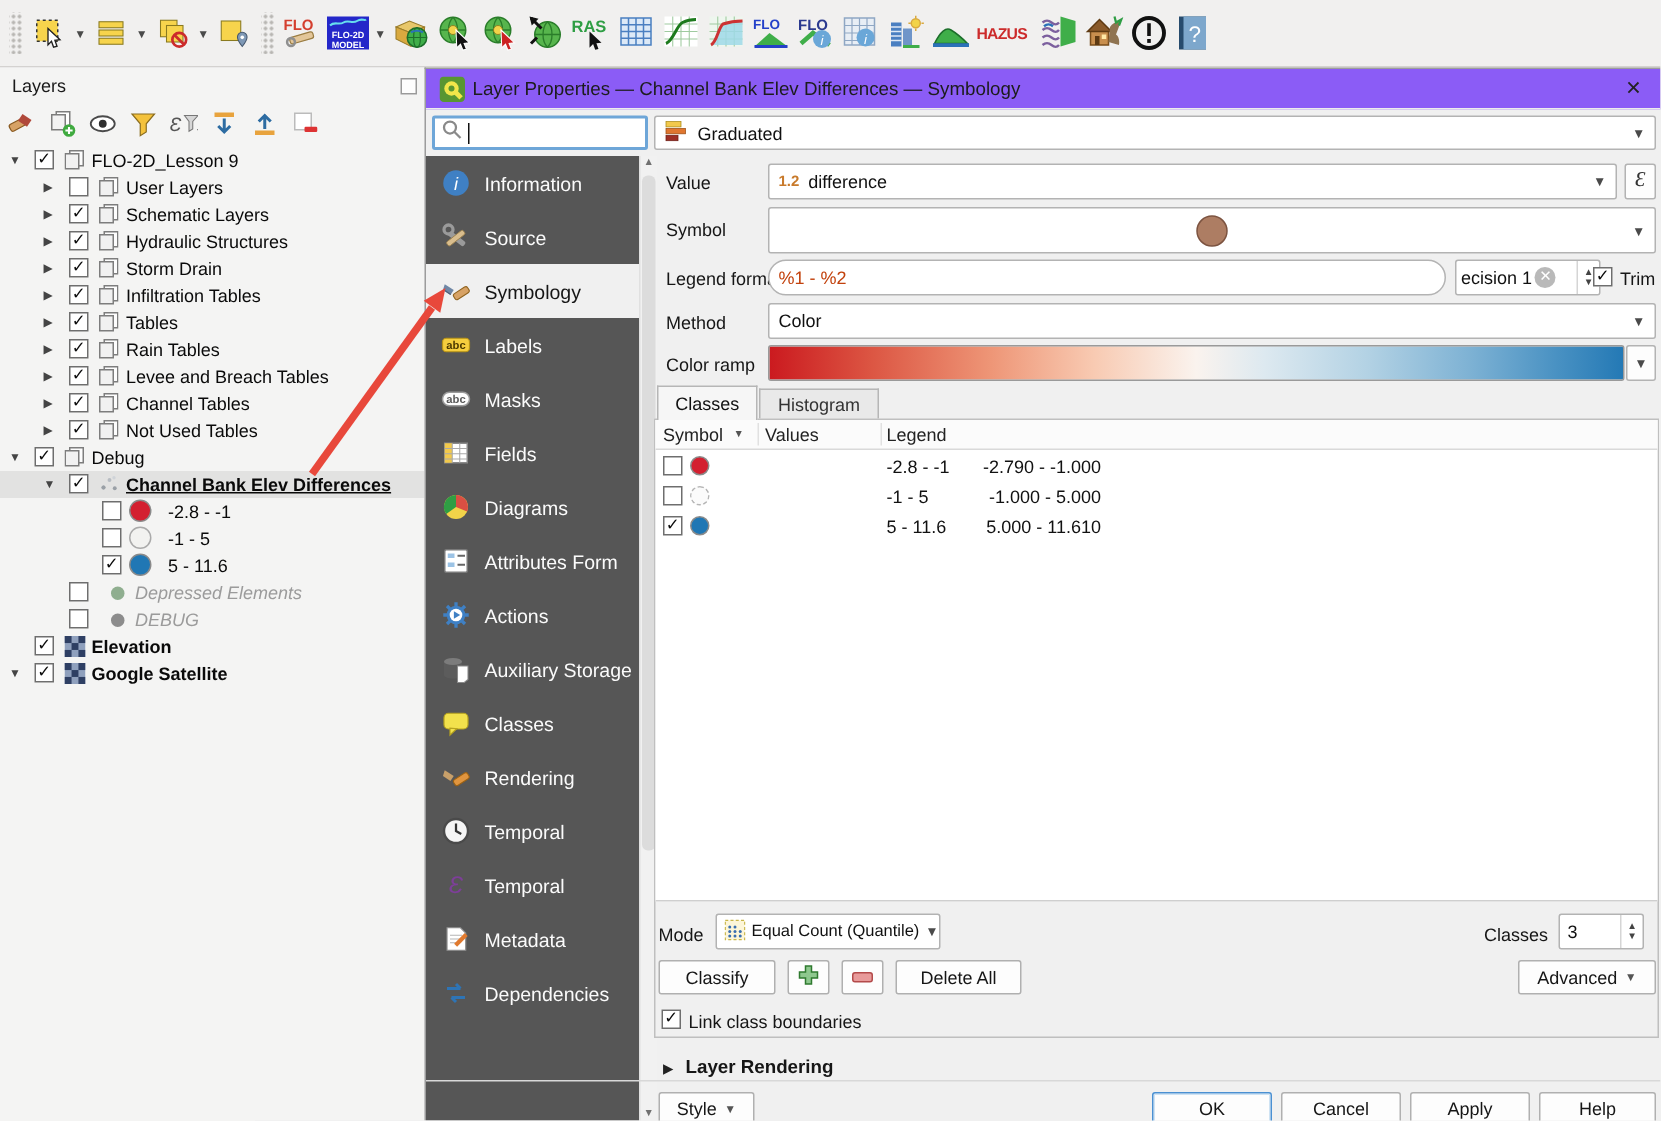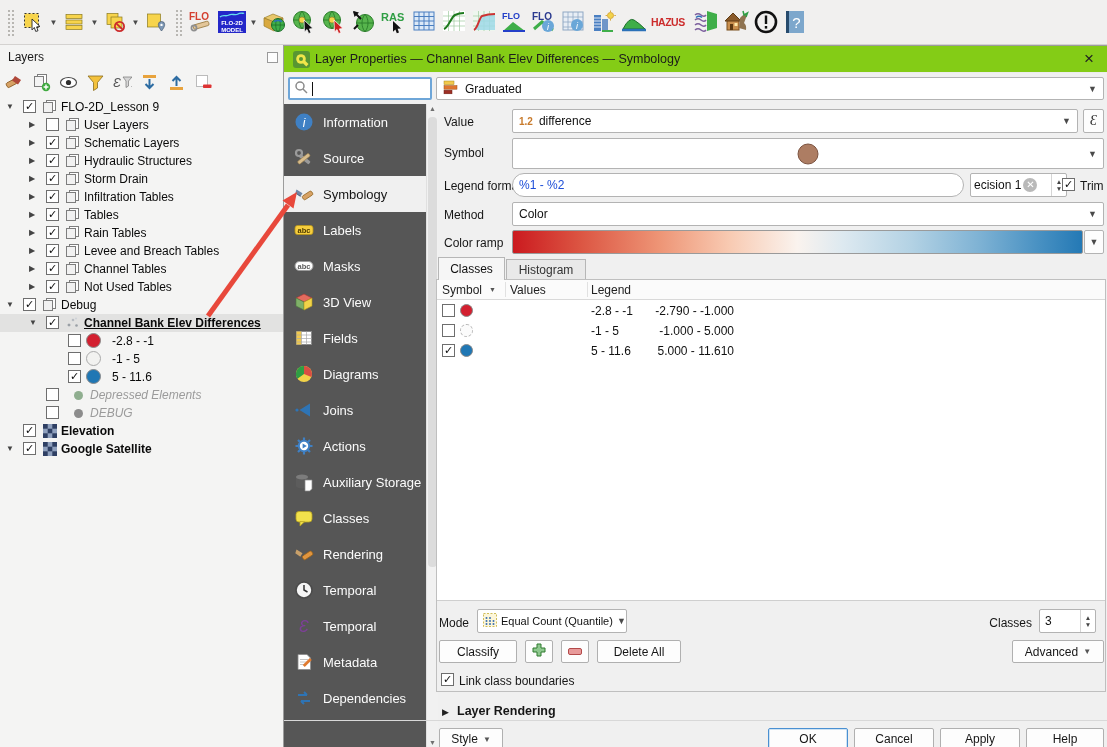--- a/index.html
+++ b/index.html
@@ -28,21 +28,21 @@
   .tr-icon { position:absolute; top:2px; line-height:0; }
   .tr-swatch { position:absolute; top:1px; width:15px; height:15px; border-radius:50%; }
   .tr-dot { position:absolute; top:5px; width:9px; height:9px; border-radius:50%; }
   .tr-label { position:absolute; top:2px; white-space:nowrap; color:#0a0a0a; }
   .tr-label.b { font-weight:bold; }
   .tr-label.u { text-decoration:underline; }
   .tr-label.i { font-style:italic; color:#9b9b9b; }
 
   
   .dialog { position:absolute; left:283px; top:45px; width:824px; height:702px; background:#f0f0f0; border-left:1px solid #9c9c9c; border-top:1px solid #9c9c9c; z-index:10; }
-  .dlg-titlebar { position:absolute; left:0; top:0; right:0; height:27px; background:#84cc16; border-bottom:1px solid #ececec; }
+  .dlg-titlebar { position:absolute; left:0; top:0; right:0; height:27px; background:#8b5cf6; border-bottom:1px solid #ececec; }
   .dlg-title { position:absolute; left:31px; top:6px; font-size:12.5px; color:#1c1c1c; white-space:nowrap; }
   .dlg-logo { position:absolute; left:9px; top:5px; line-height:0; }
   .dlg-close { position:absolute; right:13px; top:3px; font-size:17px; color:#222; cursor:default; }
   .search-box { position:absolute; left:4px; top:31px; width:144px; height:23px; background:#fff; border:2px solid #6ea6d8; border-radius:2px; display:flex; align-items:center; padding-left:4px; gap:4px; }
   .caret { width:1px; height:14px; background:#111; }
   .cmb { position:absolute; background:#fff; border:1px solid #b3b3b3; border-radius:2px; display:flex; align-items:center; font-size:12px; color:#111; padding:0 6px; gap:6px; }
   .cmb .arrow { margin-left:auto; font-size:9px; color:#4a4a4a; }
   .renderer-cmb { left:152px; top:31px; width:668px; height:23px; }
 
   .sidebar { position:absolute; left:0; top:58px; width:142px; bottom:0; background:#565656; overflow:hidden; }
@@ -53,21 +53,21 @@
   .sb-scroll .up { position:absolute; top:1px; left:0; right:0; text-align:center; font-size:7px; color:#707070; }
   .sb-scroll .dn { position:absolute; bottom:1px; left:0; right:0; text-align:center; font-size:7px; color:#707070; }
   .sb-thumb { position:absolute; left:1px; width:9px; top:13px; height:450px; background:#dcdcdc; border-radius:4px; }
 
   .flabel { position:absolute; font-size:12px; color:#161616; white-space:nowrap; }
   .ebtn { position:absolute; background:#fdfdfd; border:1px solid #b3b3b3; border-radius:2px; display:flex; align-items:center; justify-content:center; }
   .eps { font-family:"Liberation Serif",serif; font-style:italic; font-size:14px; color:#333; }
   .symbol-btn { position:absolute; background:#fff; border:1px solid #b3b3b3; border-radius:2px; }
   .symbol-dot { position:absolute; left:50%; top:50%; transform:translate(-50%,-50%); width:21px; height:21px; border-radius:50%; border:1.5px solid #7c5340; }
   .symbol-arrow { position:absolute; right:6px; top:50%; transform:translateY(-50%); font-size:9px; color:#4a4a4a; }
-  .tinput { position:absolute; background:#fff; border:1px solid #b3b3b3; border-radius:12px; font-size:12px; color:#1d4ed8; display:flex; align-items:center; padding:0 6px; }
+  .tinput { position:absolute; background:#fff; border:1px solid #b3b3b3; border-radius:12px; font-size:12px; color:#c2410c; display:flex; align-items:center; padding:0 6px; }
   .prec { position:absolute; background:#fff; border:1px solid #b3b3b3; border-radius:2px; display:flex; align-items:center; overflow:hidden; }
   .prec-text { font-size:12px; color:#111; white-space:nowrap; padding-left:3px; }
   .prec-clear { width:14px; height:14px; border-radius:7px; background:#b9b9b9; color:#fff; font-size:10px; line-height:14px; text-align:center; flex:none; margin-left:2px; }
   .spin { margin-left:auto; width:15px; align-self:stretch; border-left:1px solid #d5d5d5; display:flex; flex-direction:column; align-items:center; justify-content:center; font-size:6.5px; color:#444; line-height:7px; }
   .cbx { position:absolute; width:13px; height:13px; background:#fff; border:1px solid #6e6e6e; font-size:11px; line-height:11px; text-align:center; color:#0a0a0a; }
   .ramp { position:absolute; border:1px solid #9a9a9a; border-radius:2px;
           background:linear-gradient(to right,#cb1a1f 0%,#dc5643 12%,#ee9677 26%,#f8cab2 38%,#faf3ee 50%,#dde9f0 58%,#b3d2e4 70%,#7eb2d4 82%,#4a92c3 92%,#2479b5 100%); }
   .tab { position:absolute; font-size:12px; display:flex; align-items:center; justify-content:center; border:1px solid #b6b6b6; border-bottom:none; }
   .tab.active { background:#f6f6f6; z-index:3; }
   .tab.inactive { background:#e9e9e9; color:#333; }
@@ -583,55 +583,47 @@
           <svg width="20" height="20">
             <rect x="1" y="5.5" width="18" height="9" rx="4.5" fill="#fdfdfd" stroke="#9a9a9a"></rect>
             <text x="10" y="12.5" text-anchor="middle" font-size="7.5" font-weight="bold" fill="#5b5b5b">abc</text>
           </svg>
         </span>
      <span>Masks</span>
       </div>
       <div class="sb-item">
      <span class="sb-ic">
           <svg width="20" height="20">
-            <polygon points="10,2 18,6 10,10 2,6" fill="#e26b5e" stroke="#a33" stroke-width="0.6"></polygon>
-            <polygon points="2,6 10,10 10,18 2,14" fill="#7fb069" stroke="#4c7a3a" stroke-width="0.6"></polygon>
-            <polygon points="18,6 10,10 10,18 18,14" fill="#f2d349" stroke="#b09a1d" stroke-width="0.6"></polygon>
-          </svg>
-        </span>
-     <span>3D View</span>
-      </div>
-      <div class="sb-item">
-     <span class="sb-ic">
-          <svg width="20" height="20">
             <rect x="2.5" y="3.5" width="15" height="13" fill="#fff" stroke="#8a8a8a"></rect>
             <rect x="2.5" y="3.5" width="5" height="13" fill="#f2c94c"></rect>
             <path d="M7.5 3.5v13M12.5 3.5v13M2.5 7h15M2.5 10.5h15M2.5 14h15" stroke="#a9a9a9" stroke-width="0.7"></path>
           </svg>
         </span>
      <span>Fields</span>
       </div>
       <div class="sb-item">
      <span class="sb-ic">
           <svg width="20" height="20">
             <circle cx="10" cy="10" r="8" fill="#f2d349"></circle>
             <path d="M10 10V2a8 8 0 0 1 7.4 11Z" fill="#d94f43"></path>
             <path d="M10 10L3.5 14.7A8 8 0 0 1 10 2Z" fill="#2f9e44"></path>
           </svg>
         </span>
      <span>Diagrams</span>
       </div>
       <div class="sb-item">
      <span class="sb-ic">
           <svg width="20" height="20">
-            <polygon points="16,3.5 16,16.5 5.5,10" fill="#2e74b5"></polygon>
-            <circle cx="3" cy="10" r="1.6" fill="#2e74b5"></circle>
-          </svg>
-        </span>
-     <span>Joins</span>
+            <rect x="2.5" y="2.5" width="15" height="15" rx="1" fill="#fff" stroke="#7a7a7a"></rect>
+            <rect x="4.5" y="5" width="4.5" height="3" fill="#9cc3e5"></rect>
+            <rect x="4.5" y="11" width="4.5" height="3" fill="#9cc3e5"></rect>
+            <path d="M11 6.5h5M11 12.5h5" stroke="#666" stroke-width="1.2"></path>
+          </svg>
+        </span>
+     <span>Attributes Form</span>
       </div>
       <div class="sb-item">
      <span class="sb-ic">
           <svg width="20" height="20">
             <g stroke="#3f80c4" stroke-width="2.2">
               <path d="M10 1.5v4M10 14.5v4M1.5 10h4M14.5 10h4M4 4l2.8 2.8M13.2 13.2L16 16M16 4l-2.8 2.8M6.8 13.2L4 16"></path>
             </g>
             <circle cx="10" cy="10" r="6.2" fill="#3f80c4"></circle>
             <circle cx="10" cy="10" r="4.2" fill="#fff"></circle>
             <polygon points="8.6,7.5 12.8,10 8.6,12.5" fill="#3f80c4"></polygon>

